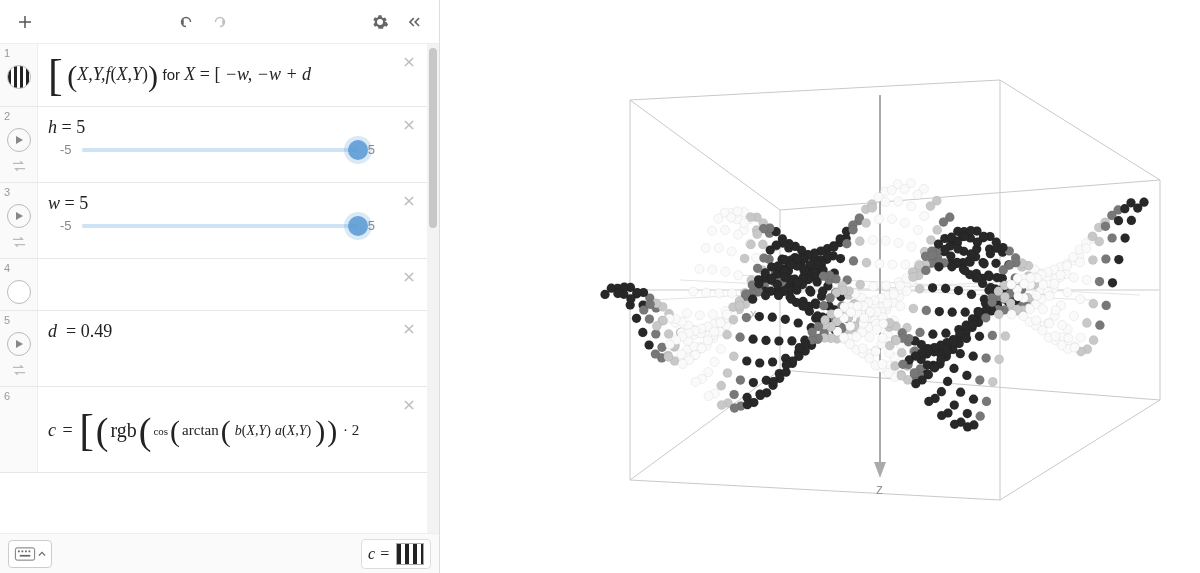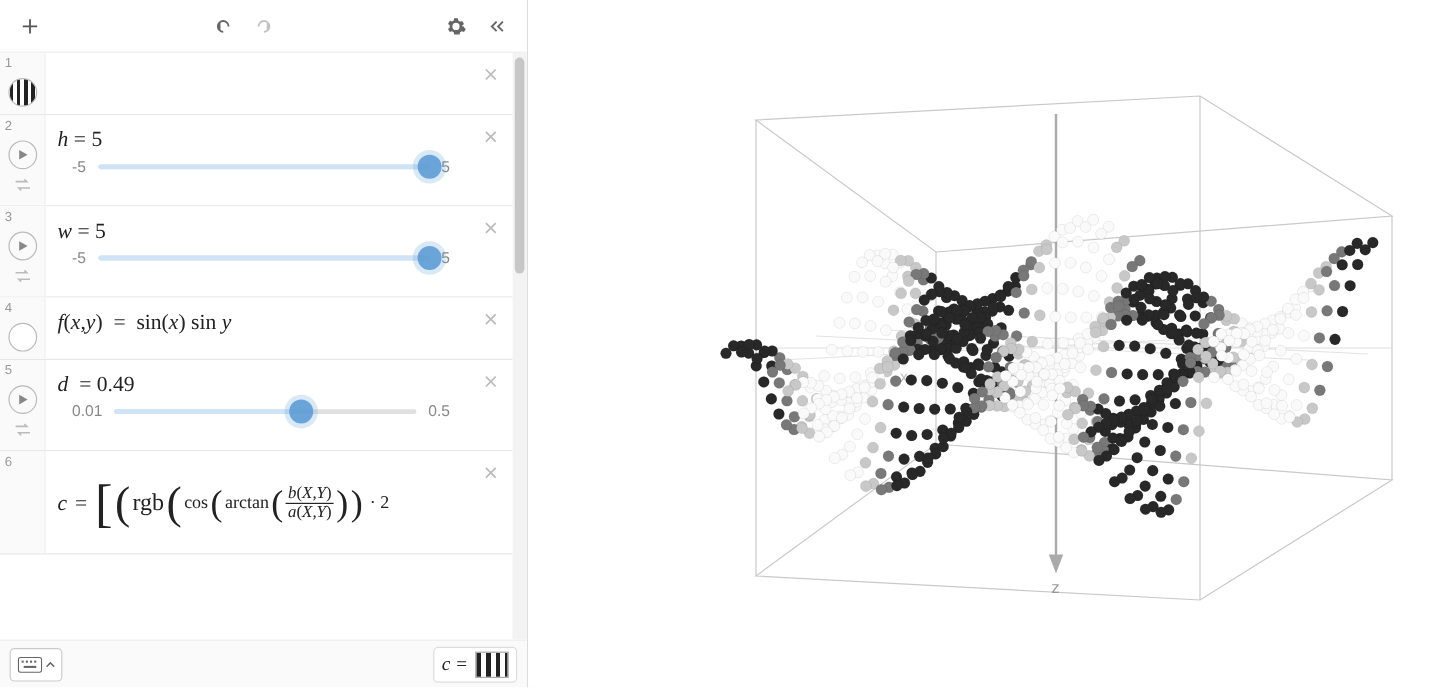--- a/index.html
+++ b/index.html
@@ -65,21 +65,21 @@
   .slider-track {
     flex: 1; height: 4px; background: #e0e0e0; border-radius: 2px; position: relative;
   }
   .slider-fill { position:absolute; left:0; top:0; bottom:0; background:#cfe3f7; border-radius:2px; }
   .slider-thumb {
     position: absolute; top: 50%; width: 20px; height: 20px; border-radius: 50%;
     background: #5b9bd5; opacity: 0.9; transform: translate(-50%, -50%);
     box-shadow: 0 0 0 4px rgba(91,155,213,0.25);
   }
 
-  .frac { display:inline-flex; flex-direction:column; align-items:flex-start; vertical-align:middle; font-size:14px; line-height:1.1;}
+  .frac { display:inline-flex; flex-direction:row; align-items:flex-start; vertical-align:middle; font-size:14px; line-height:1.1;}
   .frac .n, .frac .d { padding: 0 2px; }
   .frac .bar { width:100%; height:1px; background:#222; }
 
   .big-bracket { font-size: 44px; line-height: 1; vertical-align: middle; font-style:normal;}
   .big-paren  { font-size: 38px; line-height: 1; vertical-align: middle; font-style:normal;}
   .med-paren  { font-size: 30px; line-height: 1; vertical-align: middle; font-style:normal;}
 
   .footer {
     height: 40px; border-top: 1px solid #eee; display:flex; align-items:center;
     padding: 0 8px; gap: 8px; background:#fafafa;
@@ -159,20 +159,26 @@
           <div class="gutter">
             <span class="row-idx">1</span>
             <div class="icon-circle ring-stripes"></div>
           </div>
           <div class="cell">
             <div class="close-x">
               <svg width="14" height="14" viewBox="0 0 24 24">
                   <path d="M5 5l14 14M19 5L5 19" stroke="#bbb" stroke-width="2.5"></path>
                 </svg>
             </div>
+            <span class="math">
+              <span class="big-bracket up">[</span>
+              <span class="med-paren up">(</span><i>X</i>,<i>Y</i>,<i>f</i><span class="up">(</span><i>X</i>,<i>Y</i><span class="up">)</span><span class="med-paren up">)</span>
+              <span class="up" style="font-family:Arial,sans-serif;font-size:15px"> for </span><i>X</i> <span class="up">=</span>
+              <span class="up">[</span> −<i>w</i>, −<i>w</i> + <i>d</i>
+            </span>
           </div>
         </div>
 
         <div class="row">
           <div class="gutter">
             <span class="row-idx">2</span>
             <div class="icon-circle play">
               <svg viewBox="0 0 10 10">
                   <path d="M2 1l7 4-7 4z" fill="#888"></path>
                 </svg>
@@ -241,23 +247,20 @@
           <div class="gutter">
             <span class="row-idx">4</span>
             <div class="icon-circle ring-empty"></div>
           </div>
           <div class="cell">
             <div class="close-x">
               <svg width="14" height="14" viewBox="0 0 24 24">
                   <path d="M5 5l14 14M19 5L5 19" stroke="#bbb" stroke-width="2.5"></path>
                 </svg>
             </div>
-            <span class="math">
-              <i>f</i><span class="up">(</span><i>x</i>,<i>y</i><span class="up">)</span>&nbsp;&nbsp;<span class="up">=</span>&nbsp;&nbsp;<span class="up">sin(</span><i>x</i><span class="up">)</span> <span class="up">sin</span> <i>y</i>
-            </span>
           </div>
         </div>
 
         <div class="row">
           <div class="gutter">
             <span class="row-idx">5</span>
             <div class="icon-circle play">
               <svg viewBox="0 0 10 10">
                   <path d="M2 1l7 4-7 4z" fill="#888"></path>
                 </svg>
@@ -270,49 +273,41 @@
           </div>
           <div class="cell">
             <div class="close-x">
               <svg width="14" height="14" viewBox="0 0 24 24">
                   <path d="M5 5l14 14M19 5L5 19" stroke="#bbb" stroke-width="2.5"></path>
                 </svg>
             </div>
             <span class="math">
               <i>d</i>&nbsp; <span class="up">=</span> <span class="up">0.49</span>
             </span>
-            <div class="slider-line">
-              <span>0.01</span>
-              <div class="slider-track">
-                <div class="slider-fill" style="width:62%"></div>
-                <div class="slider-thumb" style="left:62%"></div>
-              </div>
-              <span>0.5</span>
-            </div>
           </div>
         </div>
 
         <div class="row" style="min-height:86px">
           <div class="gutter">
             <span class="row-idx">6</span>
           </div>
           <div class="cell" style="display:flex;align-items:center">
             <div class="close-x">
               <svg width="14" height="14" viewBox="0 0 24 24">
                   <path d="M5 5l14 14M19 5L5 19" stroke="#bbb" stroke-width="2.5"></path>
                 </svg>
             </div>
             <span class="math" style="display:flex;align-items:center;gap:2px">
               <i>c</i>
                 <span class="up">&nbsp;=&nbsp;</span>
               <span class="big-bracket up">[</span>
               <span class="big-paren up">(</span>
               <span class="up" style="font-size:20px">rgb</span>
               <span class="big-paren up">(</span>
-              <span class="up" style="font-size:15px">cos</span>
+              <span class="up" style="font-size:11px">cos</span>
               <span class="med-paren up">(</span>
               <span class="up" style="font-size:15px">arctan</span>
               <span class="med-paren up">(</span>
               <span class="frac">
                 <span class="n"><i>b</i><span class="up">(</span><i>X</i>,<i>Y</i><span class="up">)</span></span>
                 <span class="bar"></span>
                 <span class="d"><i>a</i><span class="up">(</span><i>X</i>,<i>Y</i><span class="up">)</span></span>
               </span>
               <span class="med-paren up">)</span>
               <span class="med-paren up">)</span>

